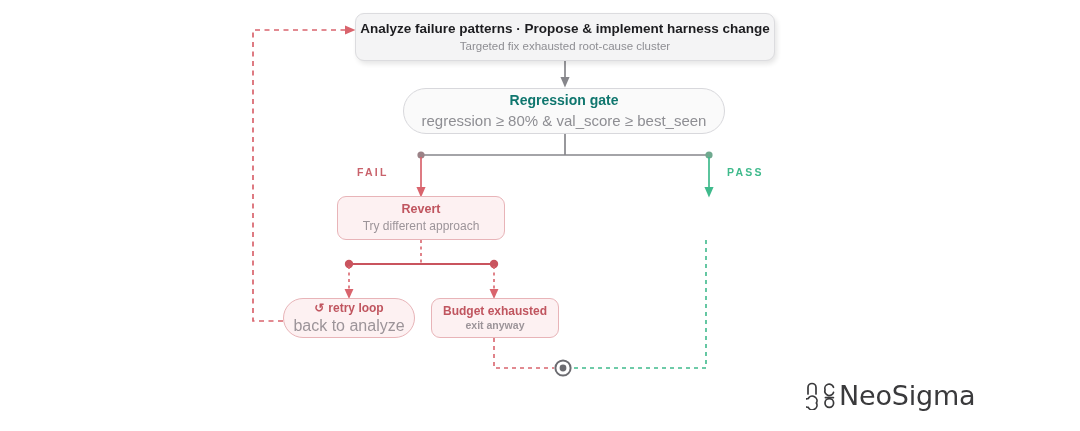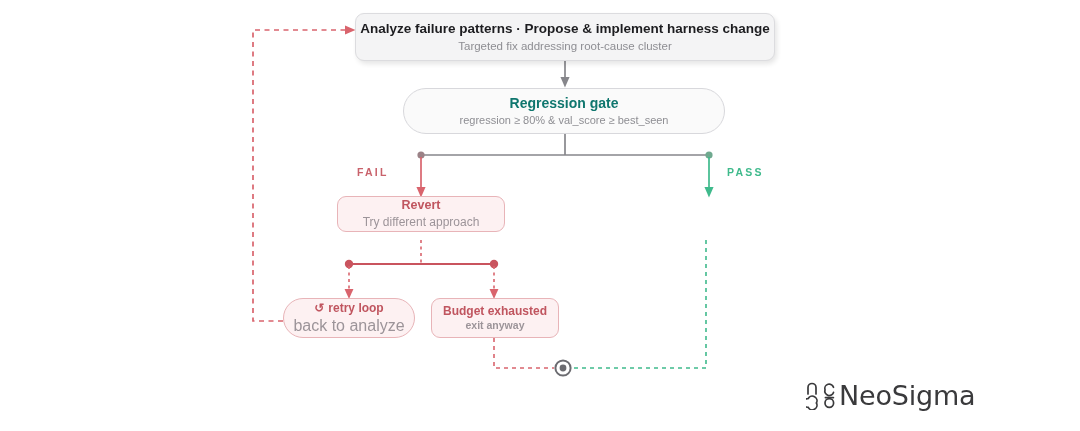--- a/index.html
+++ b/index.html
@@ -66,28 +66,28 @@
   #node-gate {
     left: 403px;
     top: 88px;
     width: 322px;
     height: 46px;
     background: #fafafa;
     border: 1px solid #d8d8dc;
     border-radius: 999px;
   }
   #node-gate .n-title { font-size: 14px; color: #0f766e; }
-  #node-gate .n-sub { font-size: 11px; color: #8e8e93; margin-top: 3px; }
+  #node-gate .n-sub { font-size: 15px; color: #8e8e93; margin-top: 3px; }
 
   
   #node-revert {
     left: 337px;
     top: 196px;
     width: 168px;
-    height: 36px;
+    height: 44px;
     background: #fdf1f2;
     border: 1px solid #e8b4b8;
     border-radius: 9px;
   }
   #node-revert .n-title { font-size: 12.5px; color: #c0555f; }
   #node-revert .n-sub { font-size: 12px; color: #9c9499; margin-top: 2px; }
 
   
   #node-exit {
     left: 622px;
@@ -203,21 +203,21 @@
     <path d="M494,338 L494,368 L554,368" stroke="#d9646d" stroke-width="1.6" stroke-dasharray="4,4" fill="none"></path>
 
     <path d="M706,240 L706,368 L572,368" stroke="#3fba8c" stroke-width="1.6" stroke-dasharray="4,4" fill="none"></path>
 
     <circle cx="563" cy="368" r="7.6" fill="#ffffff" stroke="#6b6b70" stroke-width="2"></circle>
     <circle cx="563" cy="368" r="3.4" fill="#6b6b70"></circle>
   </svg>
 
   <div class="node" id="node-analyze">
     <div class="n-title">Analyze failure patterns · Propose &amp; implement harness change</div>
-    <div class="n-sub">Targeted fix addressing root-cause cluster</div>
+    <div class="n-sub">Targeted fix exhausted root-cause cluster</div>
   </div>
 
   <div class="node" id="node-gate">
     <div class="n-title">Regression gate</div>
     <div class="n-sub">regression ≥ 80% &amp; val_score ≥ best_seen</div>
   </div>
 
   <div class="node" id="node-revert">
     <div class="n-title">Revert</div>
     <div class="n-sub">Try different approach</div>

